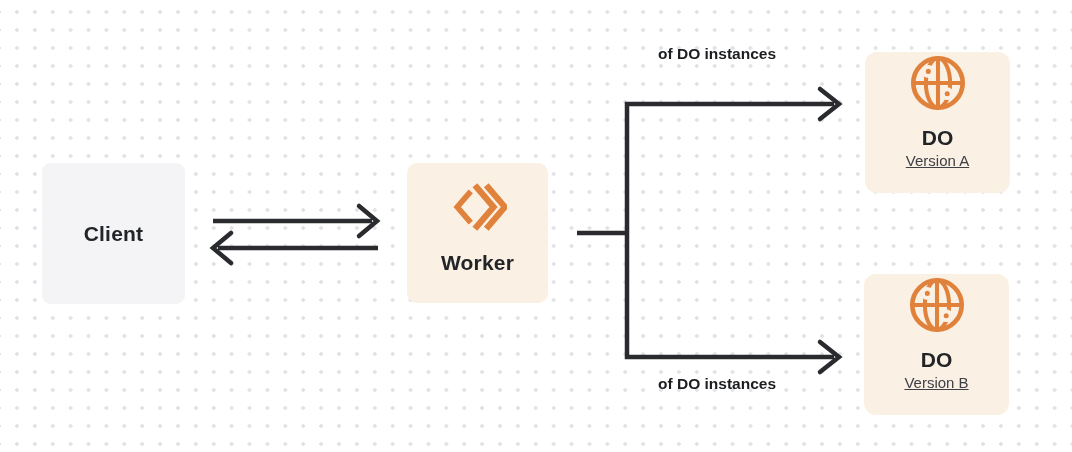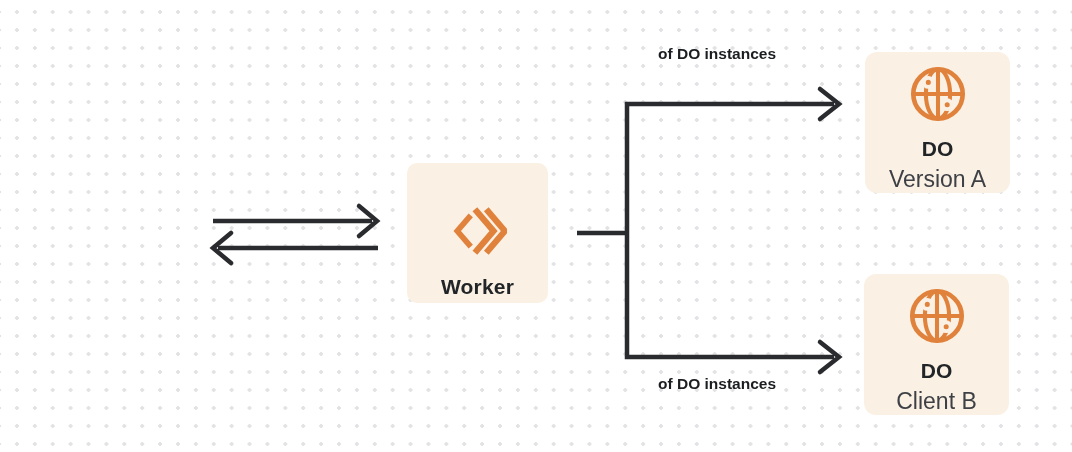--- a/index.html
+++ b/index.html
@@ -23,31 +23,31 @@
   .connectors path{fill:none;stroke:var(--line-dark);stroke-width:4.5;}
   .connectors path.head{stroke-linejoin:miter;stroke-linecap:round;}
   .node{position:absolute;display:flex;flex-direction:column;align-items:center;}
   .node-client{
     left:42px;top:163px;width:143px;height:141px;background:var(--node-gray);
     border-radius:9px;justify-content:center;
   }
   .node-client .title{font-size:21px;font-weight:bold;color:var(--text-dark);letter-spacing:.2px;}
   .node-worker{
     left:407px;top:163px;width:141px;height:140px;background:var(--node-cream);
-    border-radius:10px;padding-top:39px;
+    border-radius:10px;padding-top:15px;
   }
   .node-worker .title{font-size:21px;font-weight:bold;color:var(--text-dark);margin-top:15px;letter-spacing:.2px;}
   .node-do{
     width:145px;height:141px;background:var(--node-cream);
-    border-radius:12px;padding-top:11px;
+    border-radius:12px;
   }
   .node-do-a{left:865px;top:52px;}
   .node-do-b{left:864px;top:274px;}
   .node-do .title{font-size:21px;font-weight:bold;color:var(--text-dark);margin-top:13px;line-height:22px;}
-  .node-do .subtitle{font-size:23px;color:var(--text-sub);line-height:21px;margin-top:9px;}
+  .node-do .subtitle{font-size:15px;color:var(--text-sub);line-height:21px;margin-top:1px;text-decoration:underline;}
   .icon-stroke{stroke:var(--accent-orange);fill:none;}
   .edge-label{
     position:absolute;left:607px;width:220px;text-align:center;
     font-size:15.5px;font-weight:bold;color:#1B1D20;line-height:20px;
   }
   .edge-label-top{top:44px;}
   .edge-label-bottom{top:374px;}
 </style>
 </head>
 <body>
@@ -62,20 +62,23 @@
     <path d="M378 248 H218"></path>
     <path class="head" d="M231 233 L213 248 L231 263"></path>
 
     <path d="M577 233 H629"></path>
 
     <path d="M834 104 L627 104 L627 357 L834 357"></path>
     <path class="head" d="M820 89 L839 104 L820 119"></path>
     <path class="head" d="M820 342 L839 357 L820 372"></path>
   </svg>
 
+  <div class="node node-client">
+    <span class="title">Client</span>
+  </div>
 
   <div class="node node-worker">
     <svg width="58" height="58" viewBox="0 0 56 56" aria-hidden="true">
       <path class="icon-stroke" d="M21 13 L8 28 L21 43" stroke-width="5.5" stroke-linecap="butt"></path>
       <path class="icon-stroke" d="M25 7 L43 28 L25 49" stroke-width="6" stroke-linecap="butt"></path>
       <path class="icon-stroke" d="M36 7 L54 28 L36 49" stroke-width="6" stroke-linecap="butt"></path>
     </svg>
     <span class="title">Worker</span>
   </div>
 
@@ -103,16 +106,16 @@
   <div class="node node-do node-do-b">
     <svg width="62" height="62" viewBox="0 0 64 64" aria-hidden="true">
       <circle class="icon-stroke" cx="32" cy="32" r="25.5" stroke-width="4.8"></circle>
       <path class="icon-stroke" d="M32 7 V57" stroke-width="4.2"></path>
       <ellipse class="icon-stroke" cx="32" cy="32" rx="12.5" ry="25.5" stroke-width="4.2"></ellipse>
       <path class="icon-stroke" d="M7 32 H57" stroke-width="4.2"></path>
       <circle cx="22" cy="20" r="4.6" fill="var(--accent-orange)" stroke="var(--node-cream)" stroke-width="4"></circle>
       <circle cx="41.5" cy="43" r="4.6" fill="var(--accent-orange)" stroke="var(--node-cream)" stroke-width="4"></circle>
     </svg>
     <span class="title">DO</span>
-    <span class="subtitle">Client B</span>
+    <span class="subtitle">Version B</span>
   </div>
 
 </div>
 
 </body></html>

